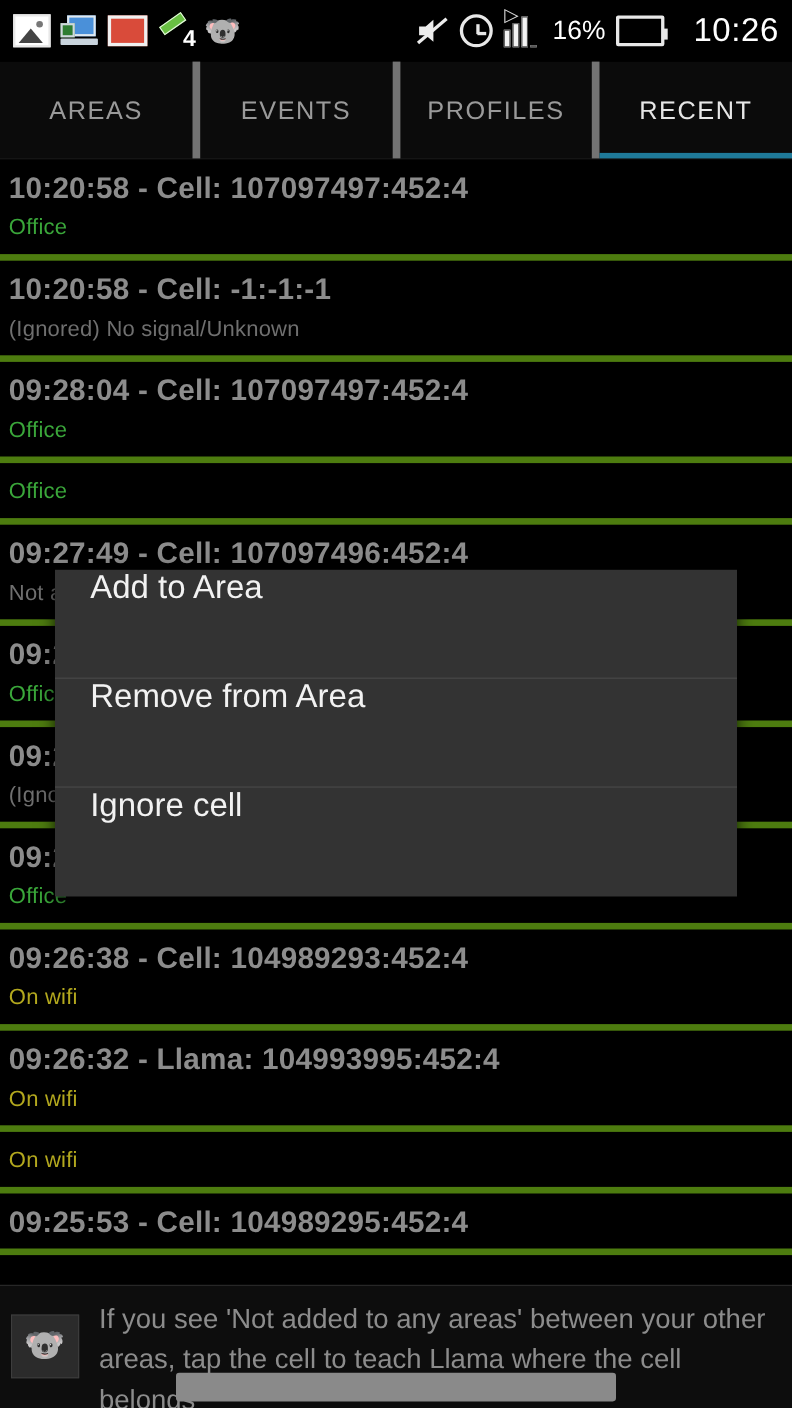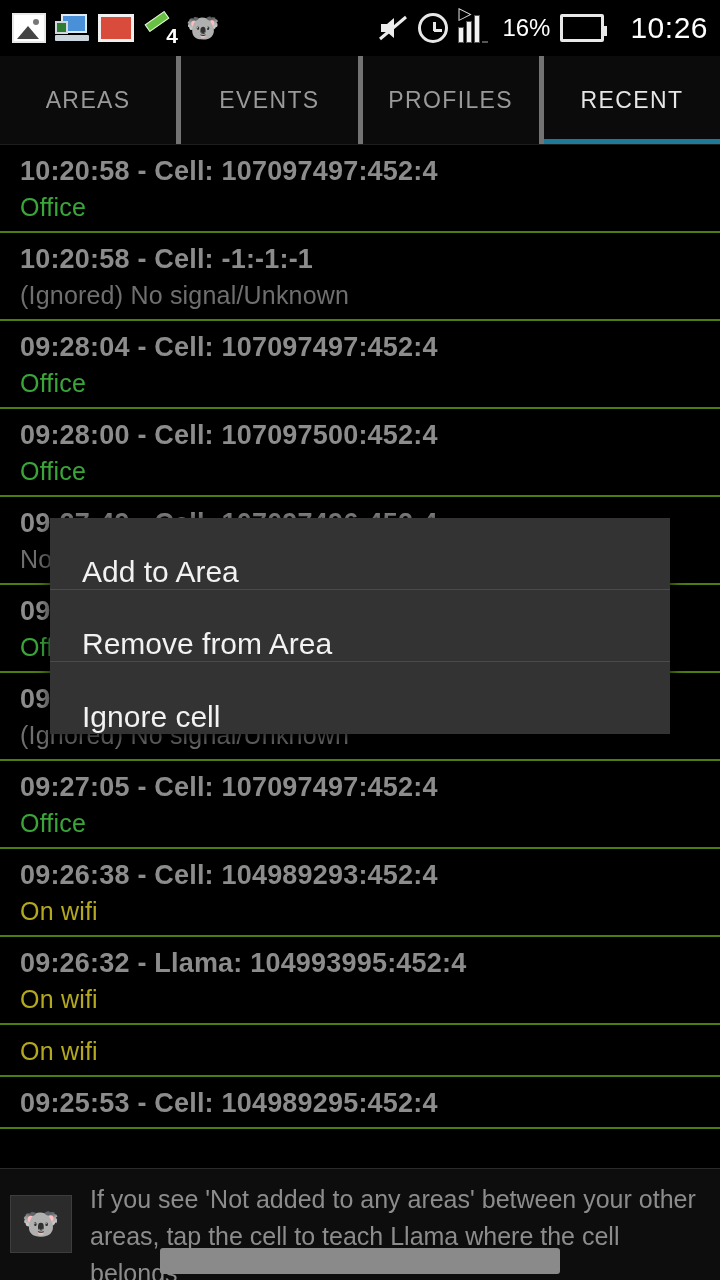--- a/index.html
+++ b/index.html
@@ -222,75 +222,75 @@
   .tab {
     flex: 1 1 0;
     display: flex;
     align-items: center;
     justify-content: center;
     color: #9a9a9a;
     font-size: 23px;
     letter-spacing: 1.4px;
     font-weight: 500;
     position: relative;
-    border-right: 5px solid #737373;
+    border-right: 7px solid #737373;
     box-sizing: border-box;
   }
   .tab:last-child { border-right: none; }
   .tab.selected { color: #e6e6e6; }
   .tab .underline {
     position: absolute;
     left: 0; right: 0; bottom: 0;
     height: 5px;
     background: transparent;
   }
   .tab.selected .underline { background: #1f7a99; }
 
   
   .list {
     position: relative;
     background: #000;
   }
   .row {
-    padding: 8px 0 6px 20px;
-    border-bottom: 2px solid #4d7c0f;
+    padding: 8px 0 6px 8px;
+    border-bottom: 6px solid #4d7c0f;
     box-sizing: border-box;
     text-decoration: underline;
   }
   .row .title {
     color: #8c8c8c;
     font-size: 27px;
     font-weight: bold;
     line-height: 36px;
     letter-spacing: 0.2px;
   }
   .row .sub {
-    font-size: 25px;
+    font-size: 20px;
     line-height: 36px;
     letter-spacing: 0.2px;
   }
   .sub.office { color: #3aa63a; }
   .sub.ignored { color: #6f6f6f; }
   .sub.notadded { color: #6f6f6f; }
   .sub.wifi { color: #b3a81e; }
 
   
   .menu {
     position: absolute;
     left: 50px;
     top: 518px;
     width: 620px;
     background: #333333;
     box-shadow: 0 3px 14px rgba(0,0,0,0.8);
     z-index: 40;
   }
   .menu-item {
-    height: 72px;
-    display: flex;
-    align-items: flex-end;
+    height: 99px;
+    display: flex;
+    align-items: flex-start;
     padding-left: 32px;
     color: #f2f2f2;
     font-size: 30px;
     border-bottom: 1px solid #4a4a4a;
     box-sizing: border-box;
   }
   .menu-item:last-child { border-bottom: none; }
 
   
   .hint {
@@ -404,21 +404,20 @@
     <div class="title">10:20:58 - Cell: -1:-1:-1</div>
     <div class="sub ignored">(Ignored) No signal/Unknown</div>
   </div>
 
   <div class="row">
     <div class="title">09:28:04 - Cell: 107097497:452:4</div>
     <div class="sub office">Office</div>
   </div>
 
   <div class="row">
-    <div class="title">09:28:00 - Cell: 107097500:452:4</div>
     <div class="sub office">Office</div>
   </div>
 
   <div class="row">
     <div class="title">09:27:49 - Cell: 107097496:452:4</div>
     <div class="sub notadded">Not added to any areas</div>
   </div>
 
   <div class="row">
     <div class="title">09:27:45 - Cell: 107097497:452:4</div>

